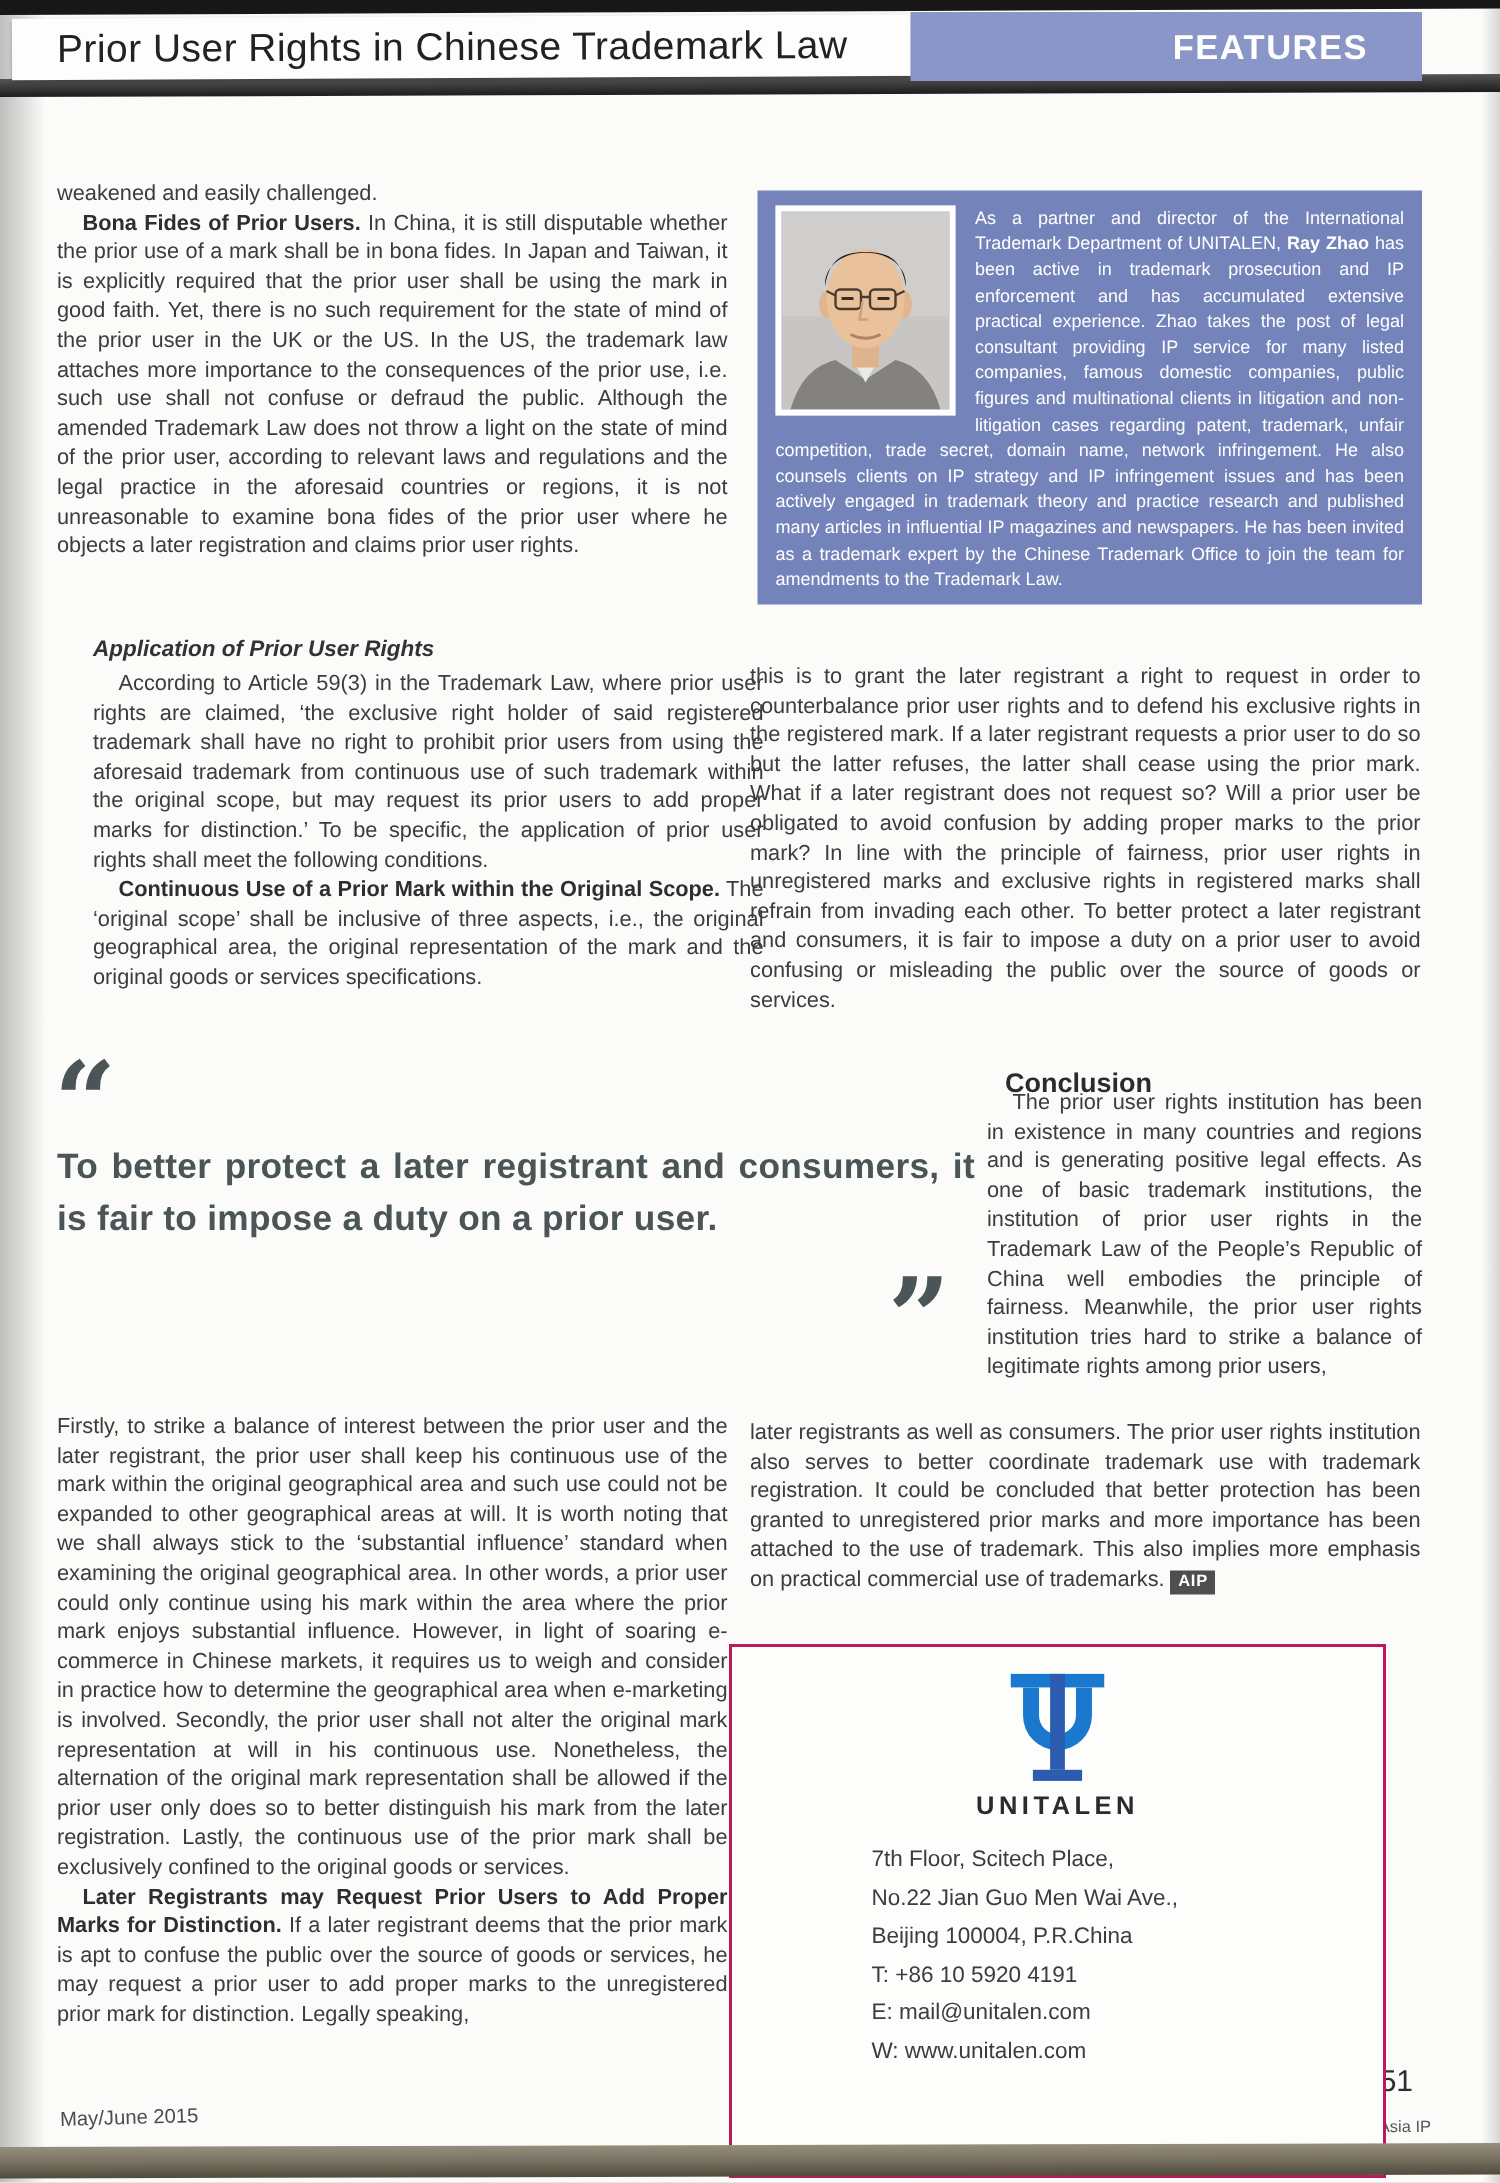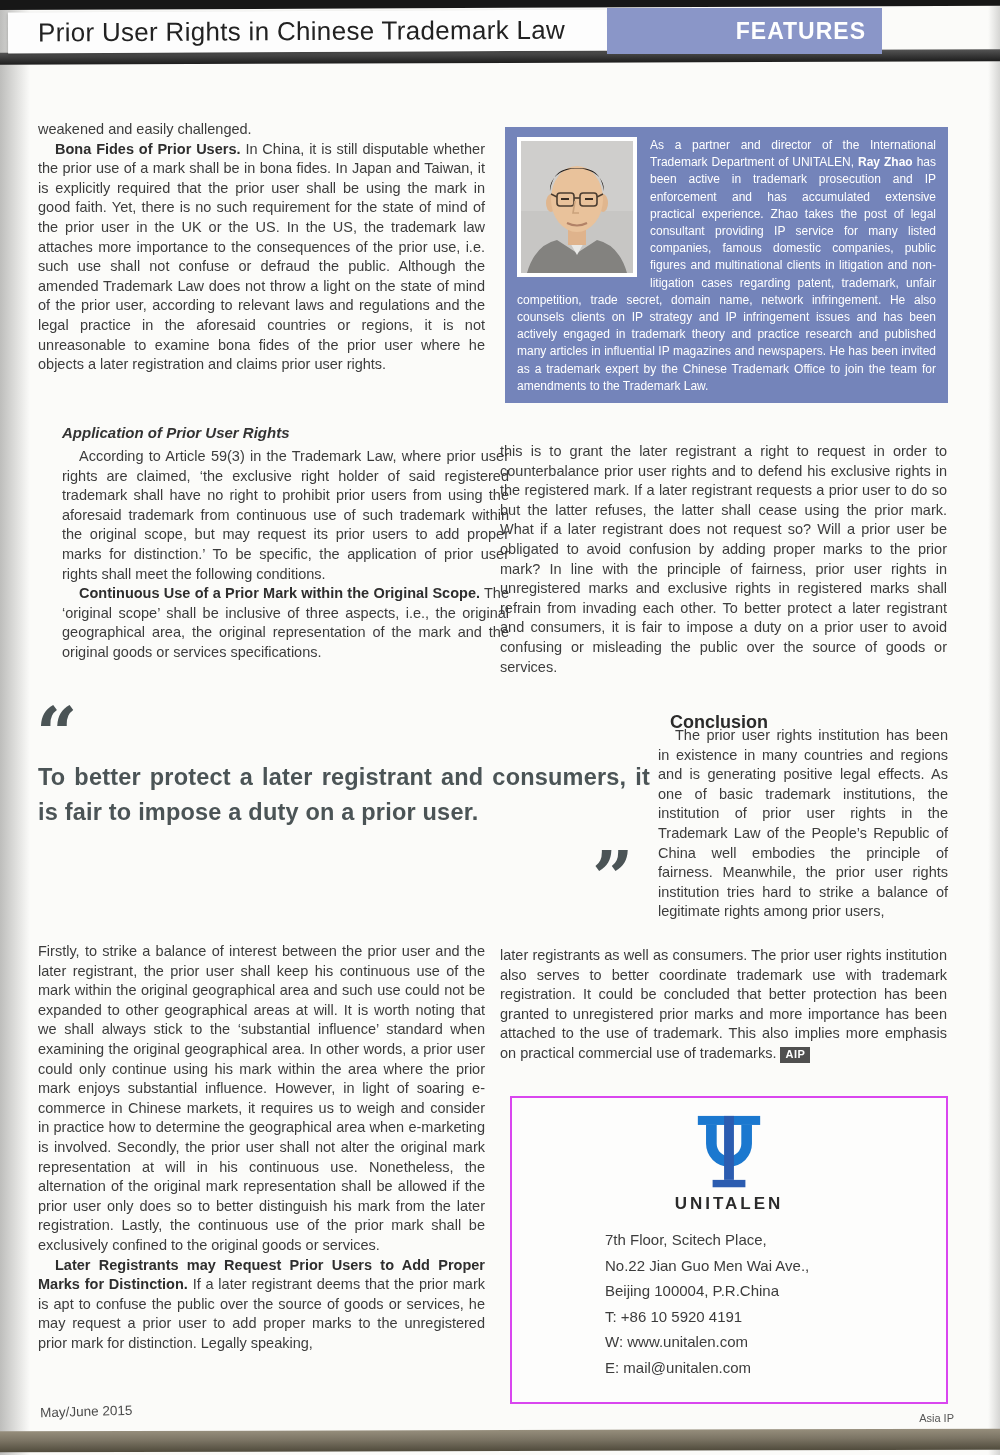--- a/index.html
+++ b/index.html
@@ -11,23 +11,23 @@
   .edge-left{position:absolute;left:0;top:0;bottom:0;width:30px;
     background:linear-gradient(to right,#a9a9a7,rgba(255,255,255,0));opacity:.75;z-index:5;}
   .edge-right{position:absolute;right:0;top:0;bottom:0;width:12px;
     background:linear-gradient(to left,#bcbcba,rgba(255,255,255,0));opacity:.6;z-index:5;}
   .top-sliver{position:absolute;left:0;top:0;width:100%;height:10px;background:#171717;
     transform:rotate(-0.25deg);transform-origin:left center;z-index:6;}
   .title-band{position:absolute;left:8px;top:11px;width:599px;height:41px;background:#fdfdfd;
     display:flex;align-items:center;z-index:7;transform:rotate(-0.3deg);
     box-shadow:0 1px 3px rgba(0,0,0,.25);}
   .title{font-size:26px;color:#222;padding-left:30px;letter-spacing:.3px;white-space:nowrap;}
-  .features-box{position:absolute;left:607px;top:8px;width:275px;height:46px;
+  .features-box{position:absolute;left:607px;top:8px;width:341px;height:46px;
     background:var(--features-bg,#8a96c8);z-index:7;display:flex;align-items:center;
-    justify-content:flex-end;padding-right:16px;box-sizing:border-box;}
+    justify-content:flex-end;padding-right:36px;box-sizing:border-box;}
   .features-label{color:#fff;font-weight:bold;font-size:23px;letter-spacing:1px;}
   .header-rule{position:absolute;left:0;top:51px;width:100%;height:12px;
     background:linear-gradient(#555,#1d1d1d);transform:rotate(-0.2deg);z-index:6;}
 
   .body-p{font-size:14.5px;line-height:19.6px;color:#3c3c3c;text-align:justify;margin:0;}
   .ind{text-indent:17px;}
   .lead{font-weight:bold;color:#2e2e2e;}
 
   .blk{position:absolute;}
   .col1-top{left:38px;top:120px;width:447px;}
@@ -51,22 +51,22 @@
   .pq-close{position:absolute;left:592px;top:842px;font-family:"DejaVu Serif",serif;
     font-weight:bold;font-size:72px;line-height:1;color:var(--pull-quote,#4b5456);}
 
   .concl-head{position:absolute;left:658px;top:700px;font-size:18px;font-weight:bold;
     color:#2b2b2b;margin:12px;}
   .concl-p1{left:658px;top:726px;width:290px;}
   .concl-p2{left:500px;top:946px;width:447px;}
   .badge{display:inline-block;background:var(--badge-bg,#4f4f4f);color:#fff;font-size:11px;
     font-weight:bold;padding:1px 5px 2px 5px;letter-spacing:.5px;line-height:13px;}
 
-  .ad-box{position:absolute;left:510px;top:1096px;width:438px;height:308px;
-    border:2px solid #d946ef;background:#fdfdfc;box-sizing:border-box;z-index:3;}
+  .ad-box{position:absolute;left:486px;top:1096px;width:438px;height:356px;
+    border:2px solid #be185d;background:#fdfdfc;box-sizing:border-box;z-index:3;}
   .ad-logo{width:82px;height:80px;margin:14px auto 2px auto;}
   .ad-logo svg{display:block;width:82px;height:80px;}
   .ad-brand{text-align:center;font-weight:bold;font-size:17px;letter-spacing:3px;
     color:#2b2b2b;margin-bottom:13px;}
   .ad-lines{padding-left:93px;font-size:15px;line-height:25.5px;color:#3c3c3c;}
   .ad-firm{font-weight:bold;font-size:15.5px;color:#2e2e2e;}
 
   .footer-issue{position:absolute;left:40px;top:1404px;font-size:13.5px;color:#4c4c4c;
     transform:rotate(-1.6deg);}
   .footer-page{position:absolute;right:58px;top:1378px;font-size:20px;color:#2d2d2d;
@@ -157,22 +157,22 @@
         <rect x="44" y="4" width="12" height="78" fill="#2b5cb0"></rect>
         <rect x="30" y="82" width="40" height="9" fill="#2b5cb0"></rect>
       </svg>
     </div>
     <div class="ad-brand">UNITALEN</div>
     <div class="ad-lines">
       <div>7th Floor, Scitech Place,</div>
       <div>No.22 Jian Guo Men Wai Ave.,</div>
       <div>Beijing 100004, P.R.China</div>
       <div>T: +86 10 5920 4191</div>
+      <div>E: mail@unitalen.com</div>
       <div>W: www.unitalen.com</div>
-      <div>E: mail@unitalen.com</div>
     </div>
   </div>
 
   <div class="footer-issue">May/June 2015</div>
   <div class="footer-page">51</div>
   <div class="footer-pub">Asia IP</div>
   <div class="footer-band"></div>
 </div>
 
 </body></html>

